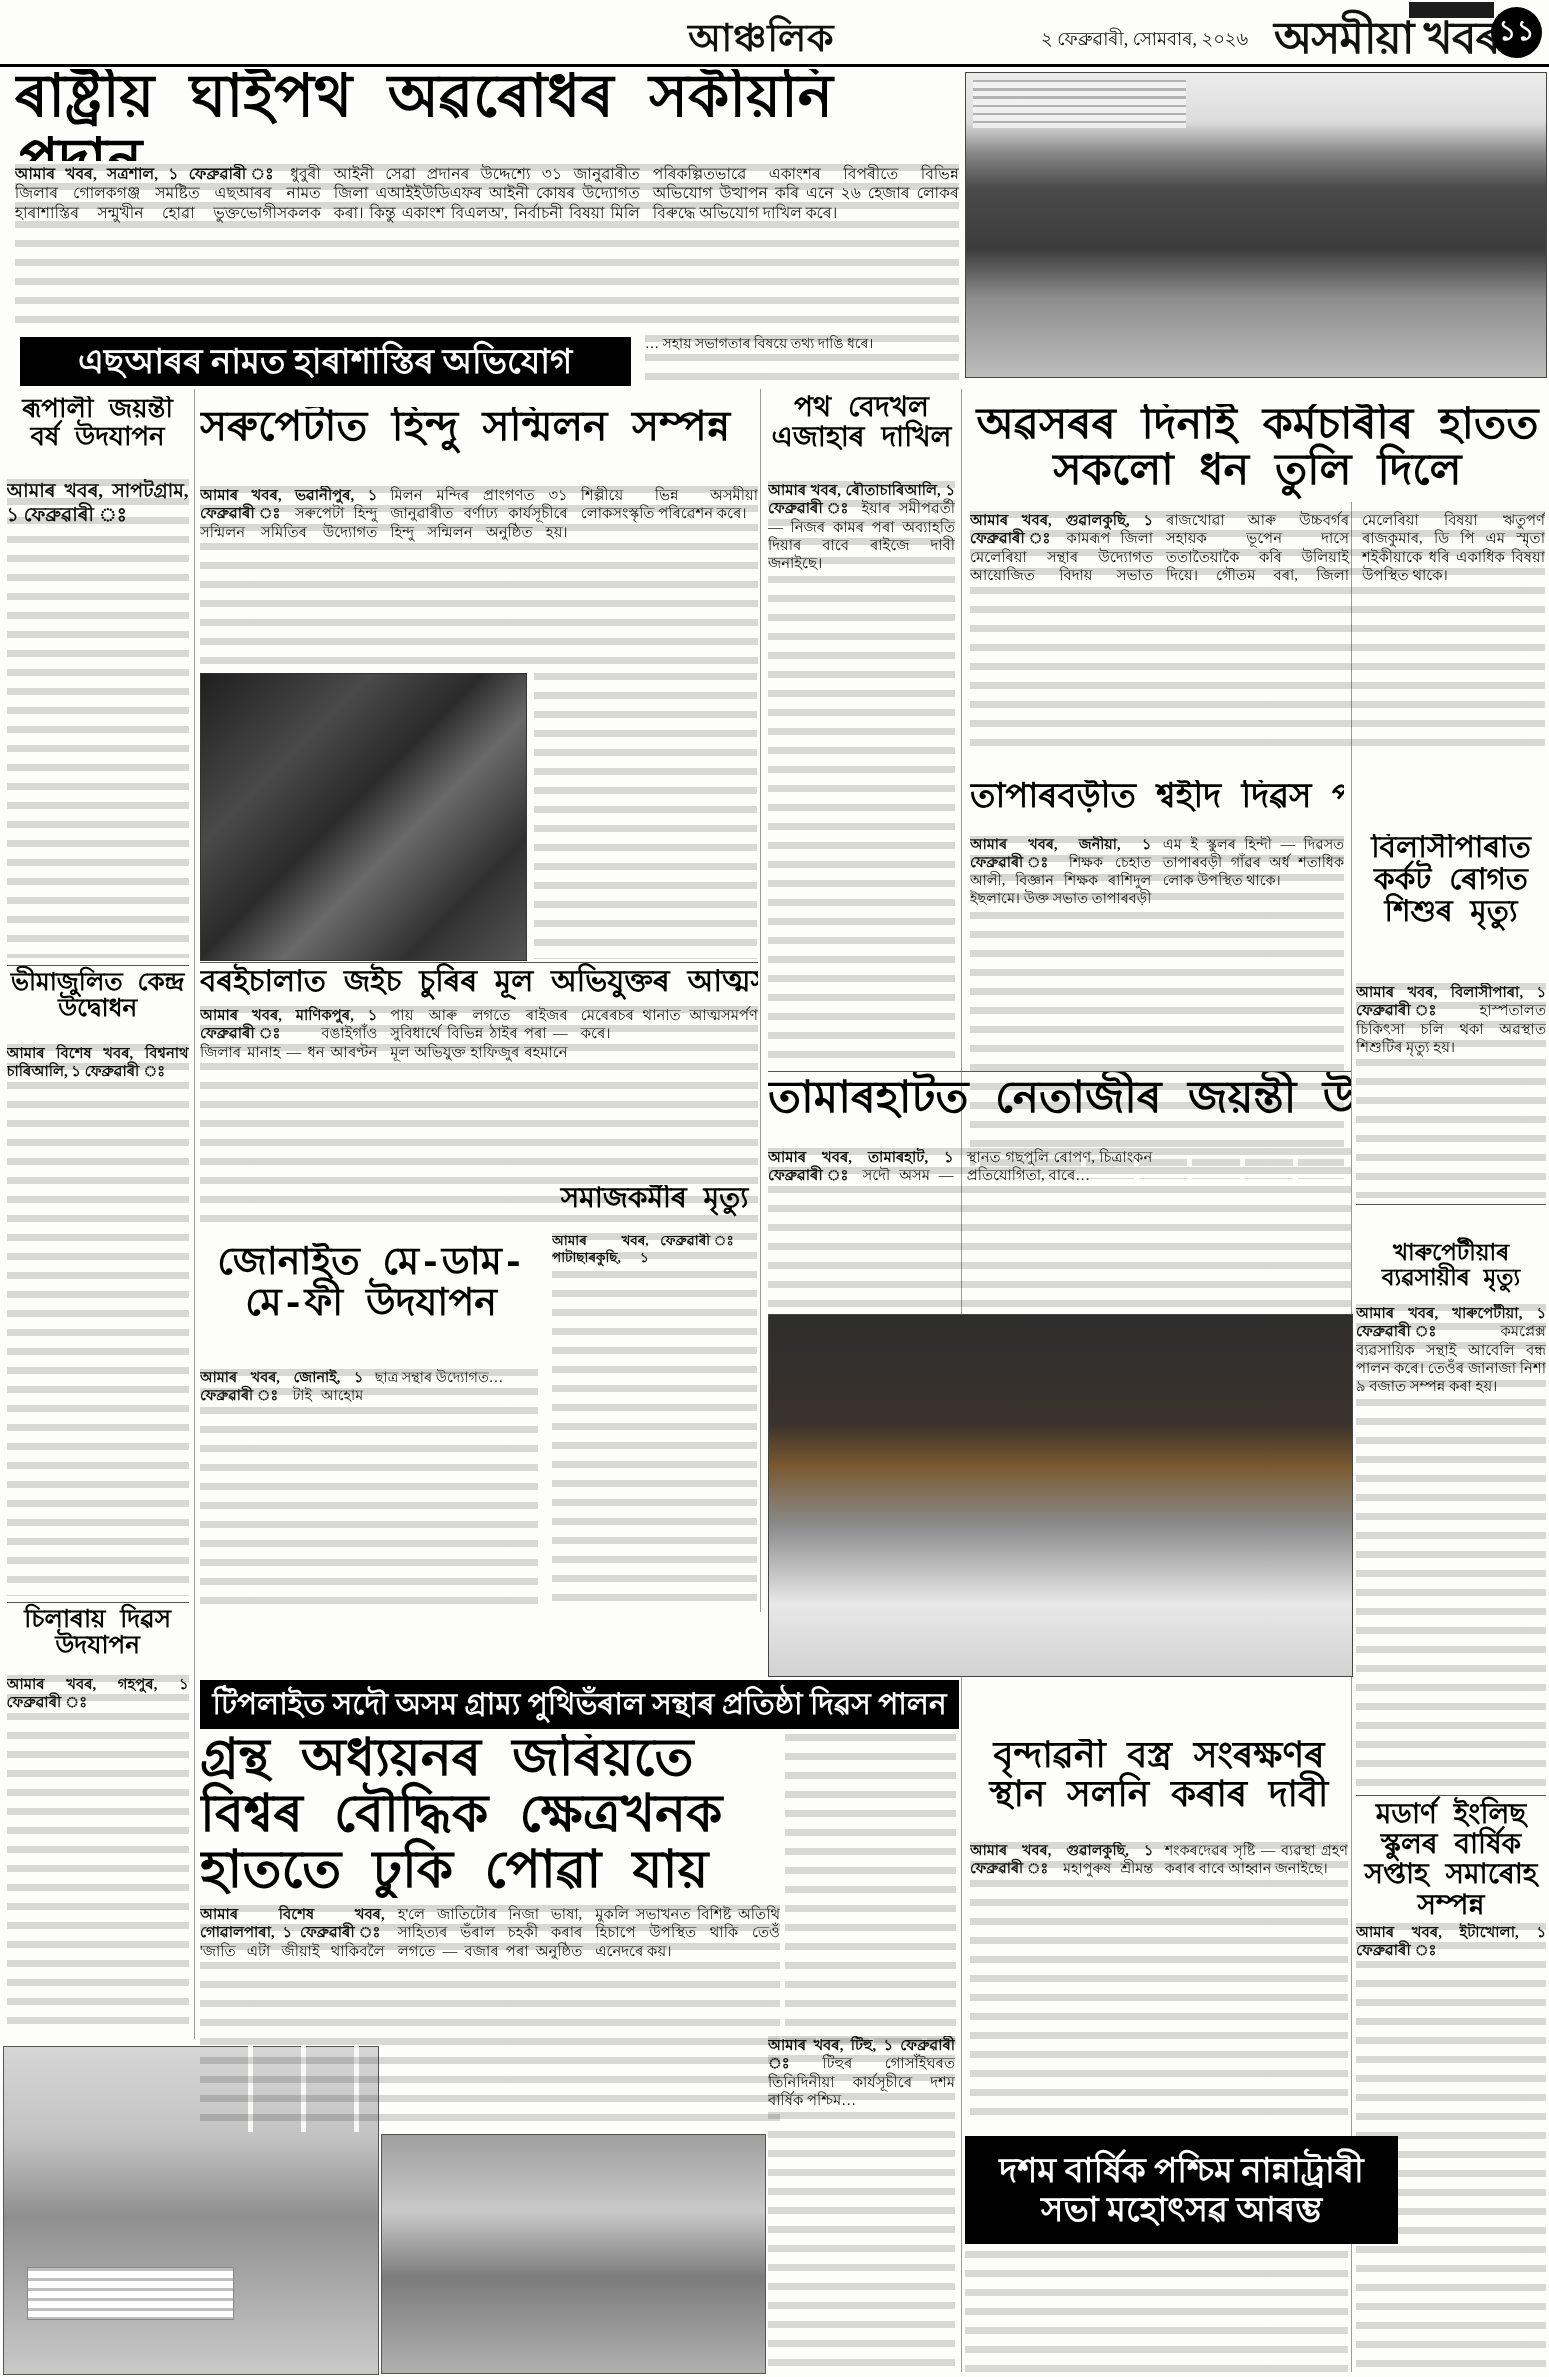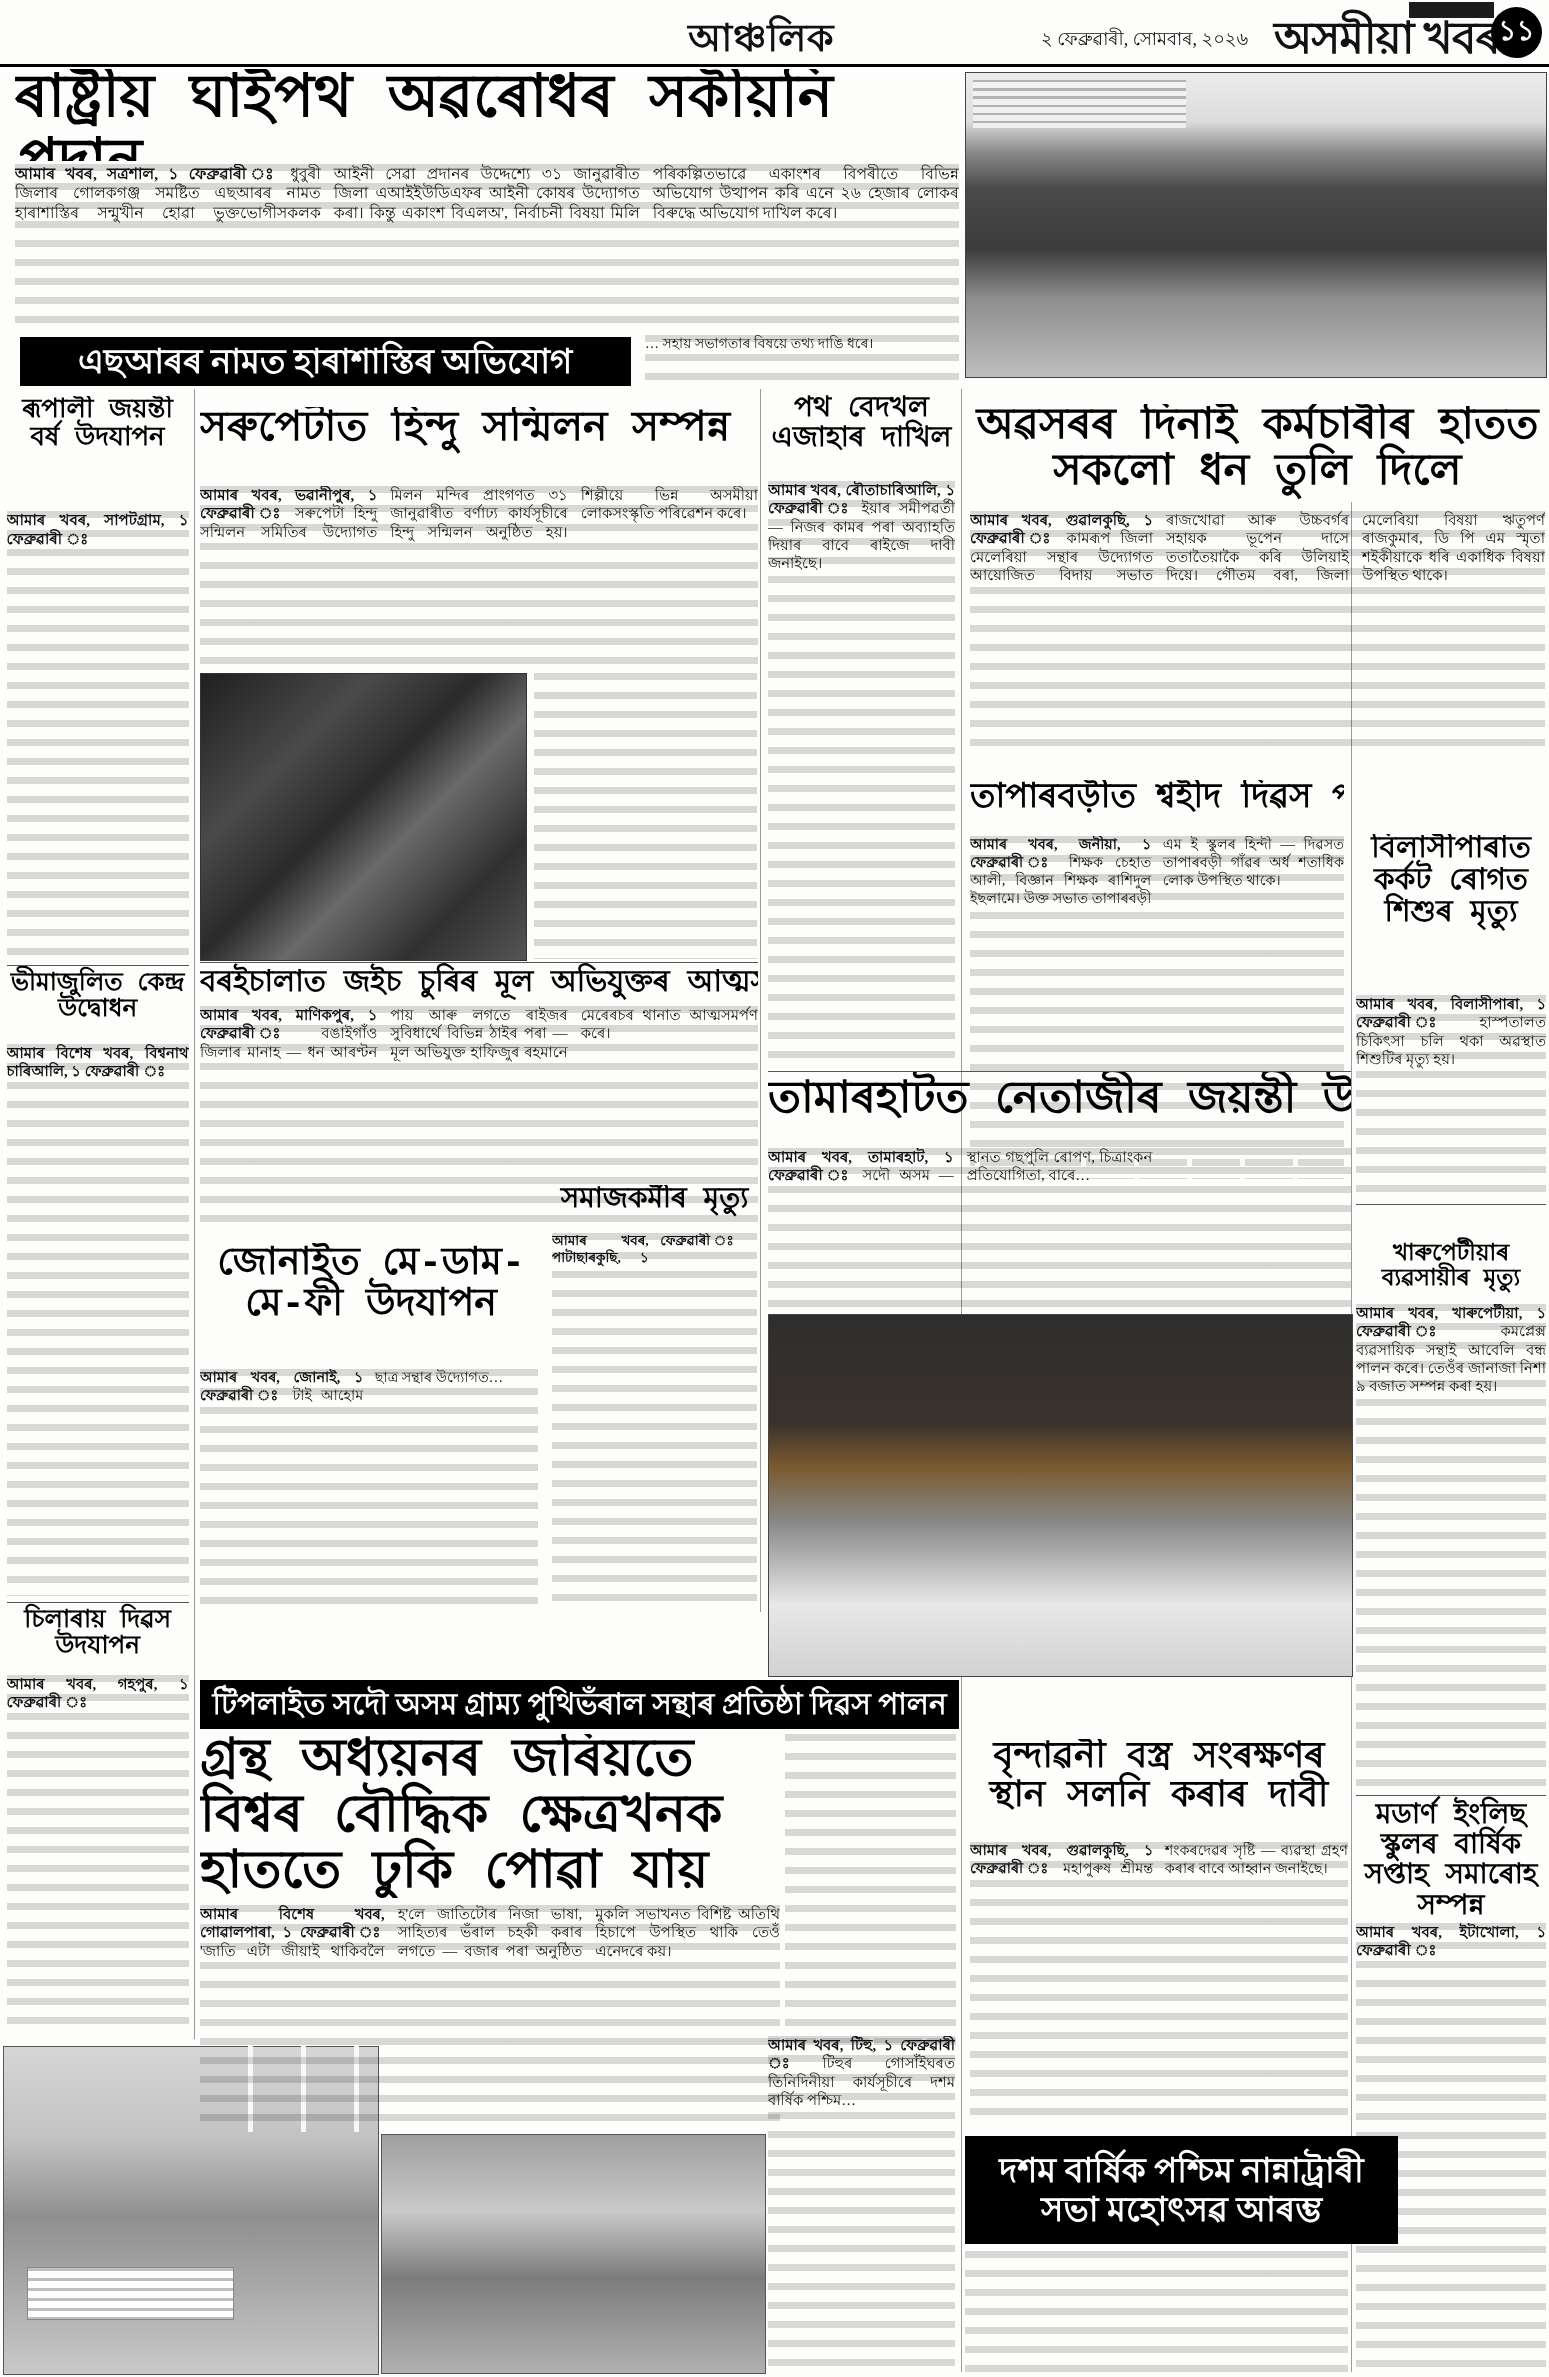--- a/index.html
+++ b/index.html
@@ -68,21 +68,21 @@
 
   <div class="vrule" style="left:194px;top:389px;height:1650px;"></div>
   <div class="vrule" style="left:760px;top:389px;height:1223px;"></div>
   <div class="vrule" style="left:961px;top:389px;height:1983px;"></div>
   <div class="vrule" style="left:1351px;top:502px;height:1870px;"></div>
 
   <div class="art" style="left:6.6px;top:396px;width:182px;height:79px;">
     <h2 class="h center" style="font-size:26px;">ৰূপালী জয়ন্তী বৰ্ষ উদযাপন</h2>
   </div>
   <div class="art" style="left:6.6px;top:479px;width:182px;height:479px;">
-    <div class="body gx" style="font-size:15px;margin-top:32px;">
+    <div class="body gx" style="font-size:19px;">
       <span class="byline">আমাৰ খবৰ, সাপটগ্ৰাম, ১ ফেব্ৰুৱাৰী ঃ</span>
       <span></span>
     </div>
   </div>
 
   <div class="art topline" style="left:6.6px;top:965px;width:182px;height:76px;">
     <h2 class="h center" style="font-size:24.6px;">ভীমাজুলিত কেন্দ্ৰ উদ্বোধন</h2>
   </div>
   <div class="art" style="left:6.6px;top:1044px;width:182px;height:552px;">
     <div class="body gx" style="font-size:14.8px;">
@@ -178,21 +178,21 @@
     <div class="body cols2 gx" style="font-size:14.4px;">
       <span class="byline">আমাৰ খবৰ, জনীয়া, ১ ফেব্ৰুৱাৰী ঃ</span>
       <span>শিক্ষক চেহাত আলী, বিজ্ঞান শিক্ষক ৰাশিদুল ইছলামে। উক্ত সভাত তাপাৰবড়ী এম ই স্কুলৰ হিন্দী — দিৱসত তাপাৰবড়ী গাঁৱৰ অৰ্ধ শতাধিক লোক উপস্থিত থাকে।</span>
     </div>
   </div>
 
   <div class="art" style="left:1356px;top:834px;width:190px;height:144px;">
     <h2 class="h center" style="font-size:29.6px;">বিলাসীপাৰাত কৰ্কট ৰোগত শিশুৰ মৃত্যু</h2>
   </div>
   <div class="art" style="left:1356px;top:983px;width:190px;height:215px;">
-    <div class="body gx" style="font-size:14.8px;margin-top:12px;">
+    <div class="body gx" style="font-size:14.8px;">
       <span class="byline">আমাৰ খবৰ, বিলাসীপাৰা, ১ ফেব্ৰুৱাৰী ঃ</span>
       <span>হাস্পতালত চিকিৎসা চলি থকা অৱস্থাত শিশুটিৰ মৃত্যু হয়।</span>
     </div>
   </div>
 
   <div class="art topline" style="left:1356px;top:1204px;width:190px;height:95px;">
     <h2 class="h center" style="font-size:23px;margin-top:32px;">খাৰুপেটীয়াৰ ব্যৱসায়ীৰ মৃত্যু</h2>
   </div>
   <div class="art" style="left:1356px;top:1304px;width:190px;height:486px;">
     <div class="body gx" style="font-size:14.8px;">

